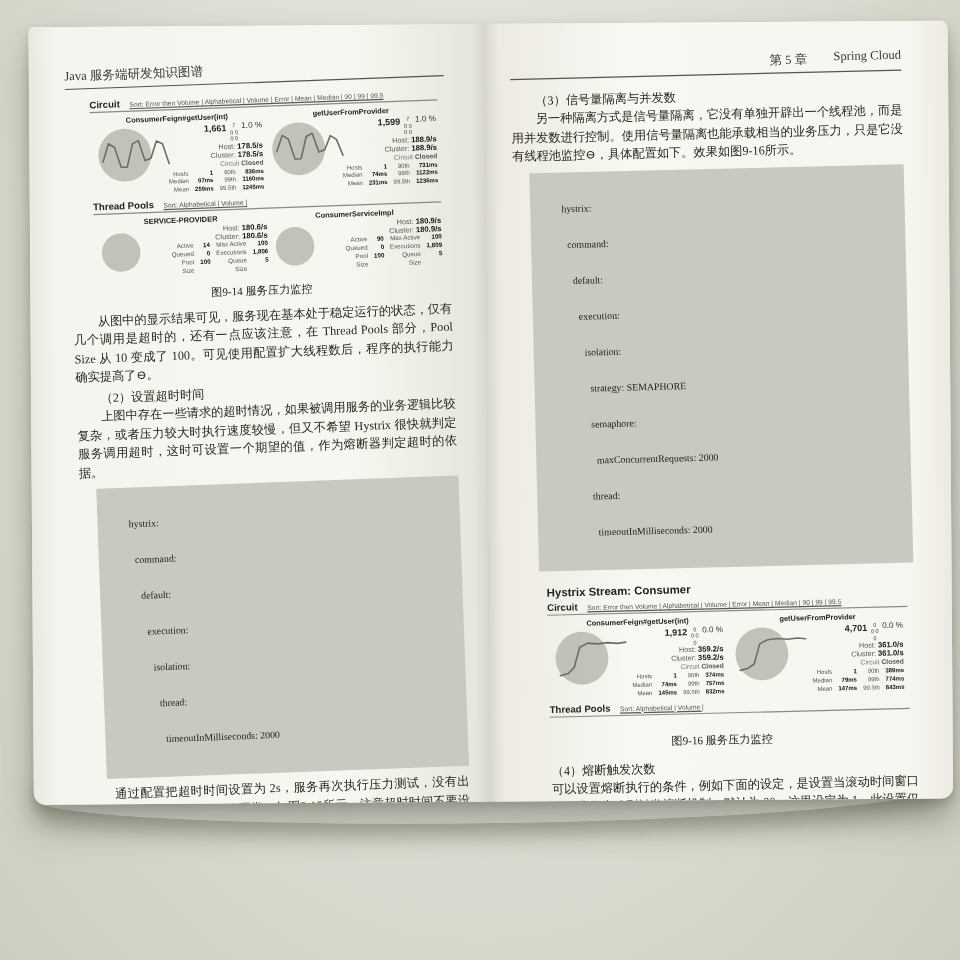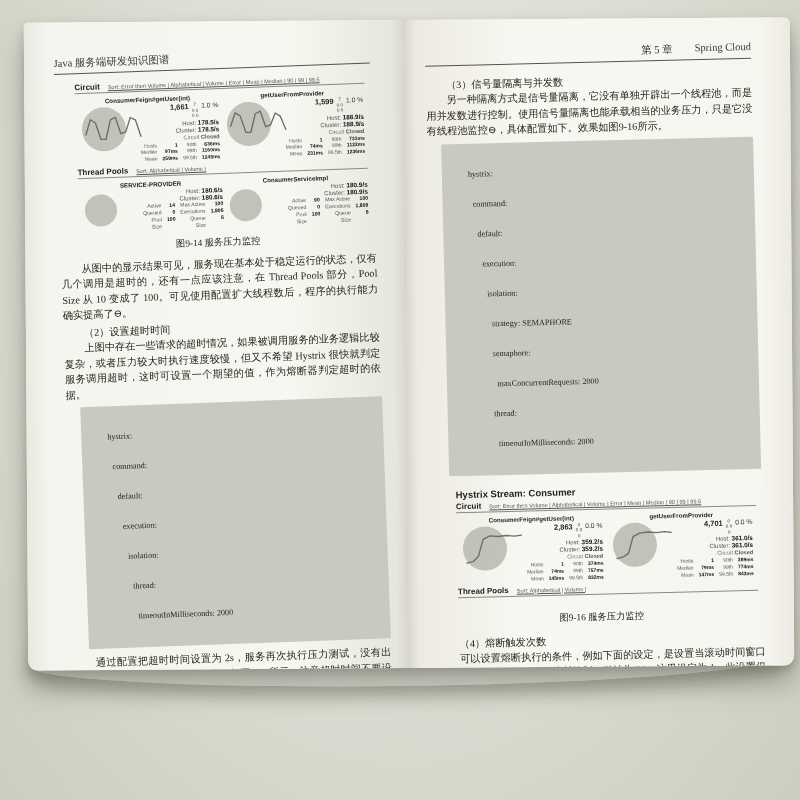--- a/index.html
+++ b/index.html
@@ -302,21 +302,21 @@
             <div class="w-title">ConsumerFeign#getUser(int)</div>
             <div class="w-main">
               <div class="chartbox">
                 <div class="disc"></div>
                 <svg class="spark" width="60" height="40" viewBox="0 0 72 40">
                   <polyline points="2,37 10,35 16,29 22,9 30,5 40,6 50,5 60,6 68,5"></polyline>
                 </svg>
               </div>
               <div class="w-right">
                 <div class="w-toprow">
-                  <span class="w-big">2,863</span>
+                  <span class="w-big">1,912</span>
                   <span class="w-mini">
                     <span>0</span><br>
                     <span>0  0</span><br>
                     <span>0</span>
                   </span>
                   <span class="w-pct">0.0 %</span>
                 </div>
                 <div class="w-host"><span>Host:</span> <b>359.2/s</b></div>
                 <div class="w-host"><span>Cluster:</span> <b>359.2/s</b></div>
                 <div class="w-closed"><span>Circuit</span> <b>Closed</b></div>

